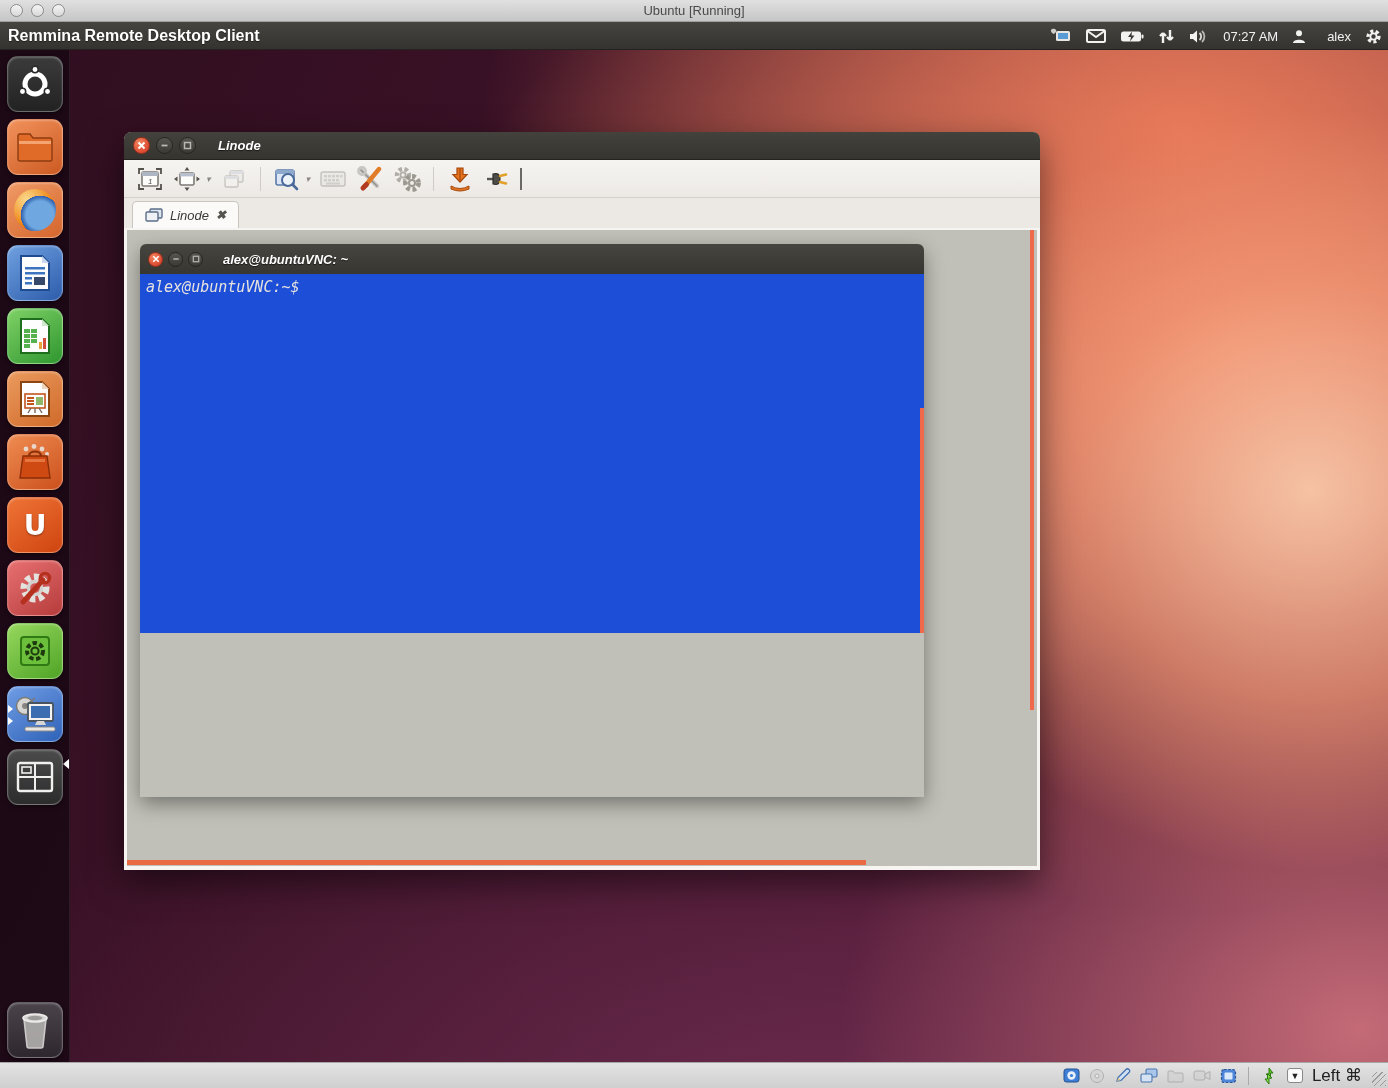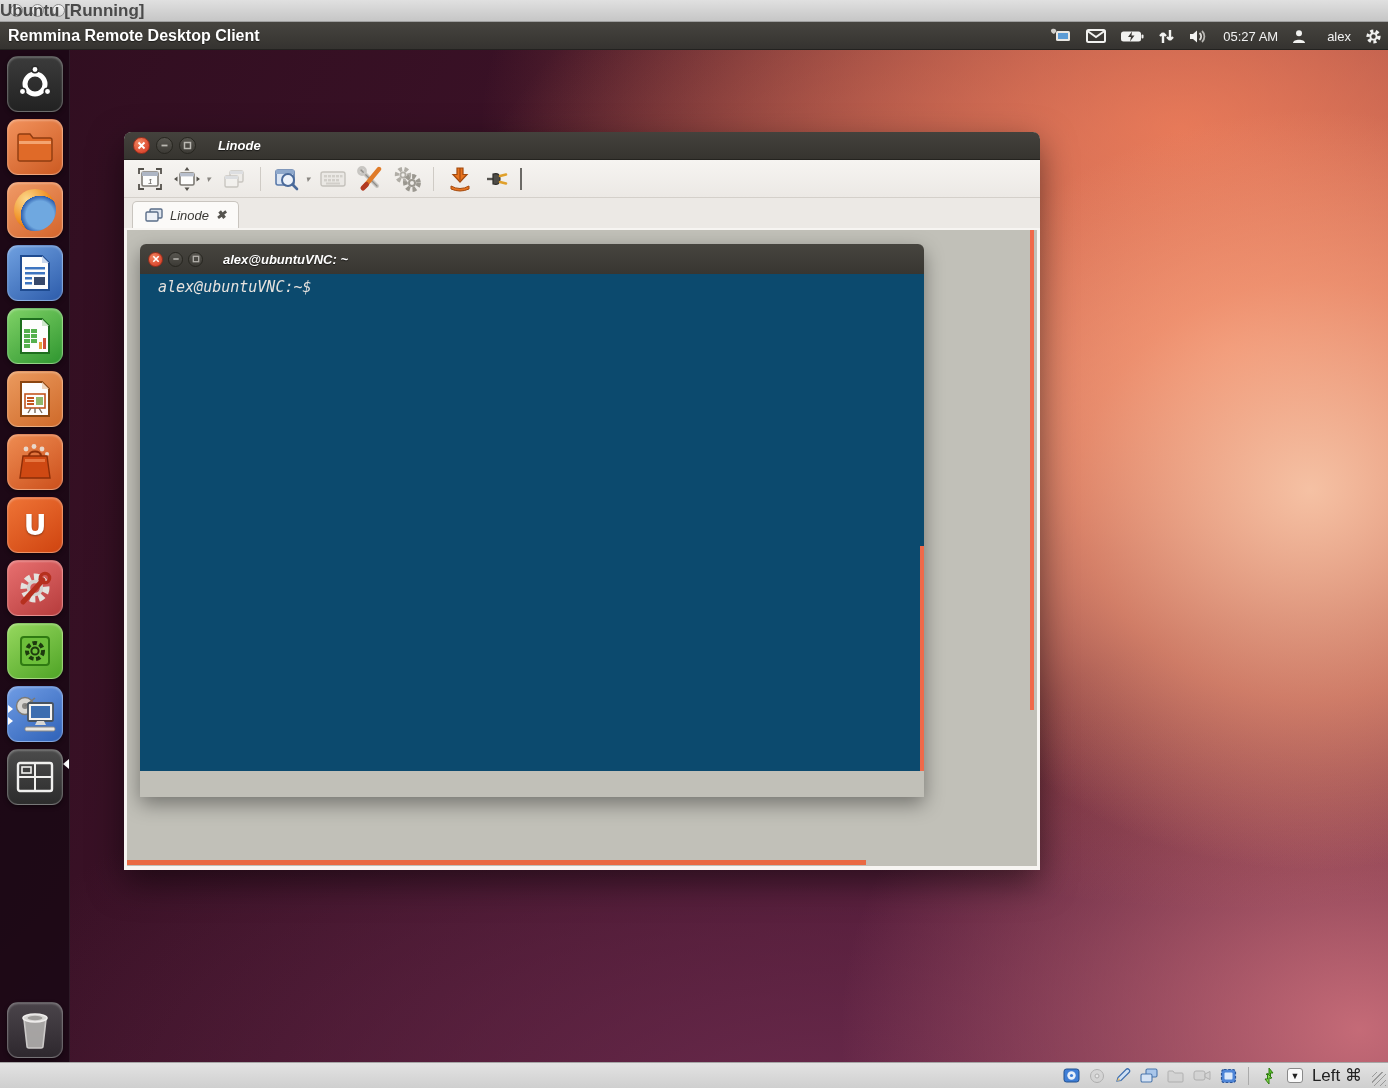--- a/index.html
+++ b/index.html
@@ -6,22 +6,22 @@
   html,body { width:1388px; height:1088px; overflow:hidden; font-family:"Liberation Sans",sans-serif; }
   .stage { position:relative; width:1388px; height:1088px; background:#000; }
 
   
   .macos-bar { position:absolute; left:0; top:0; width:1388px; height:22px;
     background:linear-gradient(#e0e0e0,#c6c6c6); border-bottom:1px solid #9f9f9f;
     display:flex; align-items:center; }
   .traffic { display:flex; gap:8px; margin-left:10px; }
   .traffic .dot { width:13px; height:13px; border-radius:50%; border:1px solid #8b8b8b;
     background:linear-gradient(#f4f4f4,#d9d9d9); }
-  .macos-title { position:absolute; left:0; right:0; font-size:17px;
-    color:#4a4a4a; font-weight:bold; }
+  .macos-title { position:absolute; left:0; right:0; text-align:center; font-size:13px;
+    color:#4a4a4a; font-weight:normal; }
 
   
   .menubar { position:absolute; left:0; top:22px; width:1388px; height:28px;
     background:linear-gradient(#46443f,#353330); border-bottom:1px solid #232220;
     display:flex; align-items:center; color:#fff; }
   .menubar .app-title { font-size:16px; font-weight:bold; margin-left:8px; text-shadow:0 1px 1px rgba(0,0,0,.5); }
   .indicators { position:absolute; right:6px; top:0; height:28px; display:flex; align-items:center; gap:14px; }
   .ind { display:flex; align-items:center; gap:21px; }
   .ind svg { display:block; }
   .ind-text { font-size:13px; color:#f2f2f2; }
@@ -83,21 +83,21 @@
   
   .terminal { position:absolute; left:13px; top:14px; width:784px; height:553px;
     border-radius:7px 7px 0 0; box-shadow:0 7px 20px rgba(0,0,0,.4); }
   .term-titlebar { height:30px; border-radius:6px 6px 0 0;
     background:linear-gradient(#47453f,#383631); display:flex; align-items:center; }
   .term-titlebar .wbtn { width:15px; height:15px; }
   .term-title { color:#fff; font-size:13px; font-weight:bold; margin-left:20px; text-shadow:0 1px 1px rgba(0,0,0,.6); }
   .term-menubar { height:26px; background:linear-gradient(#5f6166,#55575b); display:flex; align-items:center;
     gap:0; padding-left:8px; }
   .term-menu-item { color:#f0f0ee; font-size:13px; padding:0 8px; }
-  .term-body { position:relative; height:497px; background:#0c4a6e; padding:4px 0 0 18px; }
+  .term-body { position:relative; height:359px; background:#1d4ed8; padding:4px 0 0 6px; }
   .prompt { font-family:"DejaVu Sans Mono",monospace; font-size:15px; color:#e6e2de; }
 
   
   .statusbar { position:absolute; left:0; top:1062px; width:1388px; height:26px;
     background:linear-gradient(#e3e3e3,#cfcfcf); border-top:1px solid #a6a6a6;
     display:flex; align-items:center; justify-content:flex-end; gap:9px; padding-right:26px; }
   .sb-icon { display:flex; align-items:center; }
   .sb-sep { width:1px; height:18px; background:#aaa; margin:0 2px; }
   .hostkey { font-size:17px; color:#222; display:flex; align-items:center; gap:3px; }
   .capture-box { width:16px; height:15px; border:1px solid #888; border-radius:3px; background:#fafafa;
@@ -148,21 +148,21 @@
             <path d="M12 1 L12 11 M12 11 L9 8 M12 11 L15 8" stroke="#f2f2f0" stroke-width="2.4" fill="none"></path>
           </svg>
       </span>
       <span class="ind">
         <svg width="20" height="15" viewBox="0 0 20 15">
             <path d="M1 5 L4 5 L8 1.5 L8 13.5 L4 10 L1 10 Z" fill="#f2f2f0"></path>
             <path d="M10.5 4 A4.5 4.5 0 0 1 10.5 11" stroke="#dcdad6" stroke-width="1.8" fill="none"></path>
             <path d="M13 2 A7.5 7.5 0 0 1 13 13" stroke="#b9b7b3" stroke-width="1.8" fill="none"></path>
           </svg>
       </span>
-      <span class="ind-text">05:27 AM</span>
+      <span class="ind-text">07:27 AM</span>
       <span class="ind">
         <svg width="14" height="15" viewBox="0 0 14 15">
             <circle cx="7" cy="4.2" r="3" fill="#f2f2f0"></circle>
             <path d="M1 14 C1 9.5 13 9.5 13 14 Z" fill="#f2f2f0"></path>
           </svg>
         <span class="ind-text">alex</span>
       </span>
       <span class="ind">
         <svg width="17" height="17" viewBox="0 0 17 17">
             <circle cx="8.5" cy="8.5" r="5.4" fill="none" stroke="#f2f2f0" stroke-width="3.4" stroke-dasharray="3 2.4"></circle>

